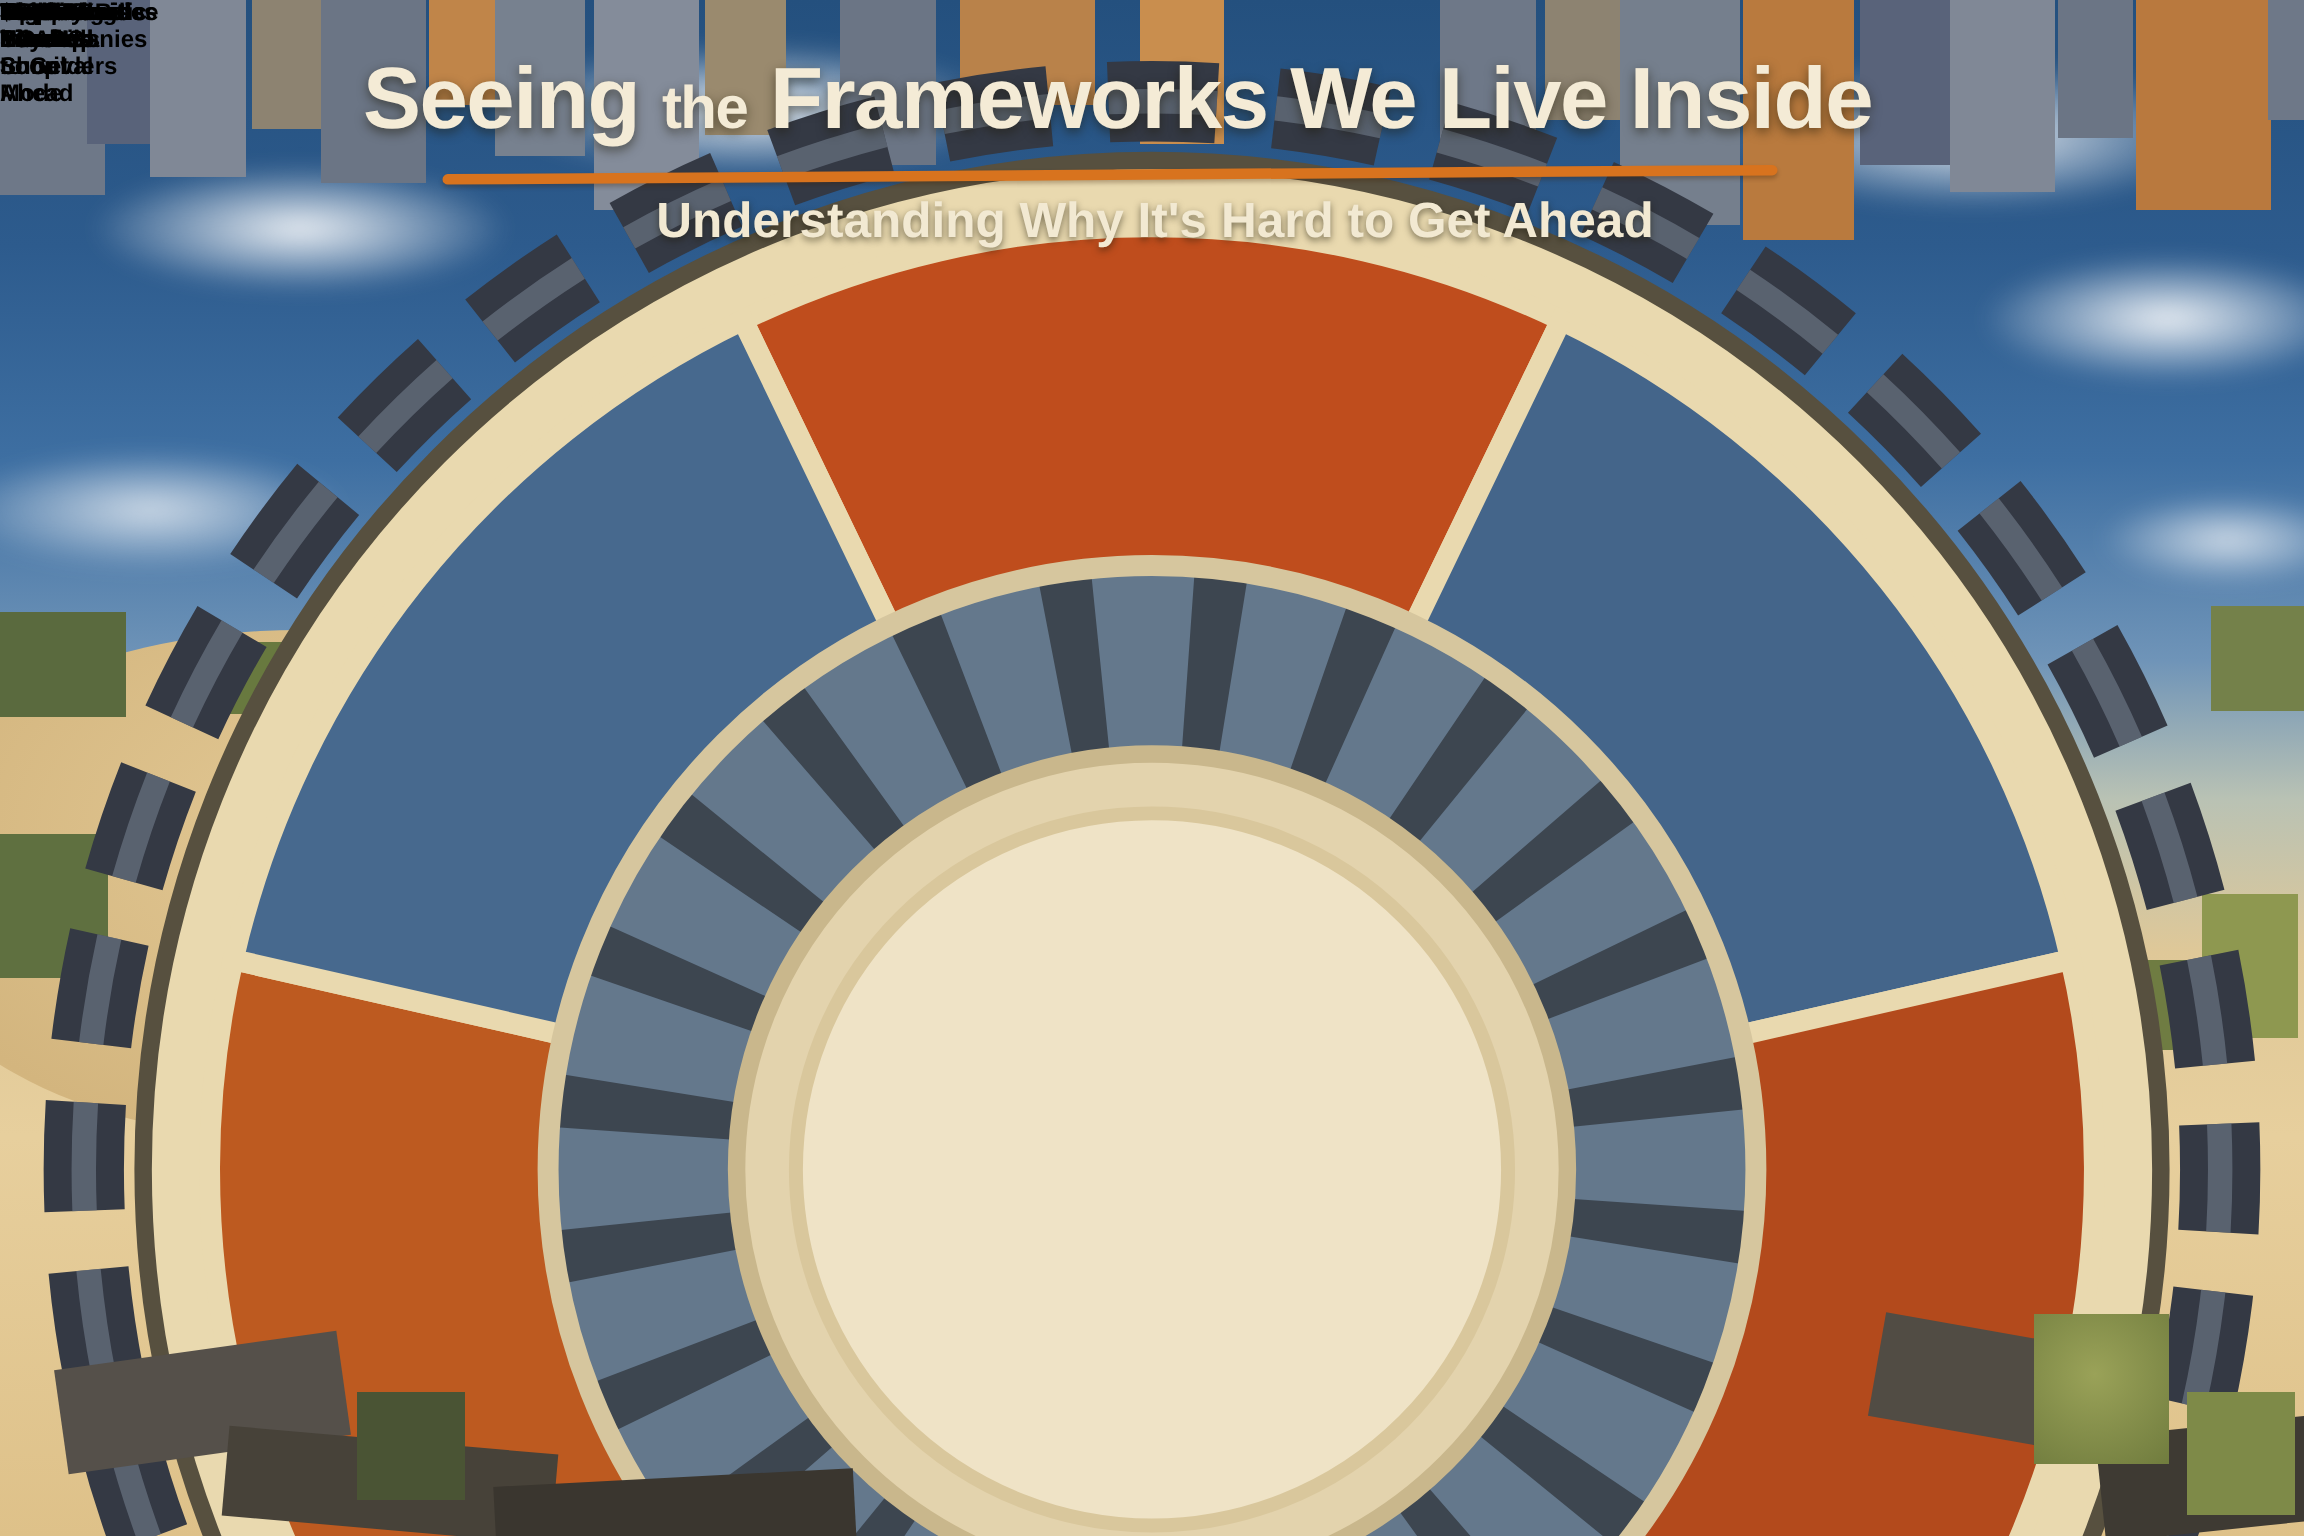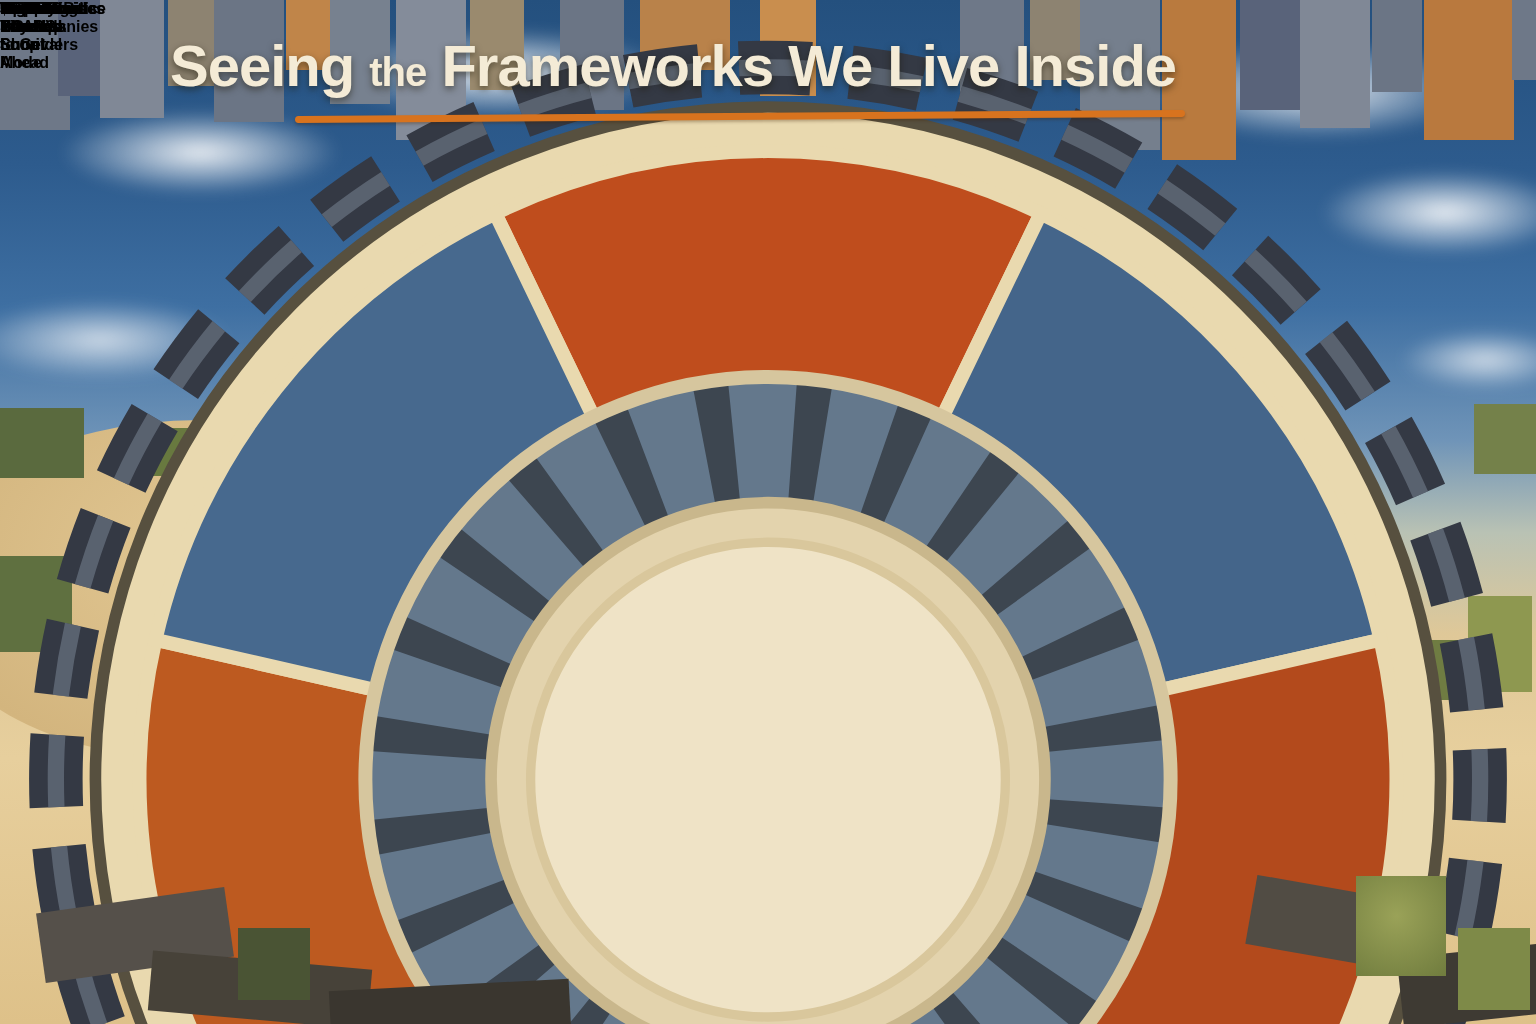--- a/index.html
+++ b/index.html
@@ -8,21 +8,21 @@
   #poster *{position:absolute;box-sizing:border-box;}
 
   
   #sky{left:0;top:0;width:1536px;height:1024px;
     background:linear-gradient(180deg,#24507e 0%,#2d5b8d 16%,#3e6fa2 30%,#6f94b8 43%,
       #b9c2b4 52%,#dfc898 62%,#e7cf9d 74%,#dec189 100%);}
   .cloud{border-radius:50%;filter:blur(7px);
     background:radial-gradient(closest-side,rgba(255,255,255,.9),rgba(255,255,255,0));}
 
   
-  #title{left:170px;top:28px;width:1150px;height:76px;text-align:left;
+  #title{left:170px;top:28px;width:1150px;height:76px;text-align:center;
     color:#f4ebd6;font-size:58px;line-height:76px;letter-spacing:-1px;
     text-shadow:0 3px 7px rgba(30,25,10,.55);white-space:nowrap;}
   #title .small{font-size:40px;}
   #underline{left:295px;top:113px;width:890px;height:7px;background:#d8731e;
     border-radius:4px;transform:rotate(-.4deg);box-shadow:0 2px 3px rgba(60,30,0,.3);}
   #subtitle{left:270px;top:128px;width:1000px;text-align:center;color:#f2e9d2;
     font-size:33px;text-shadow:0 2px 5px rgba(30,25,10,.55);}
 
   
   .sand{border-radius:45%;}
@@ -458,14 +458,15 @@
     <div>No Time to Get Ahead</div>
     <div>Risk on Your Shoulders</div>
   </div>
 
   <div id="title">
     <span style="position:relative;">Seeing</span>
     <span class="small" style="position:relative;">the</span>
     <span style="position:relative;">Frameworks We Live Inside</span>
   </div>
   <div id="underline"></div>
+  <div id="subtitle">Understanding Why It's Hard to Get Ahead</div>
 
 </div>
 
 </body></html>

